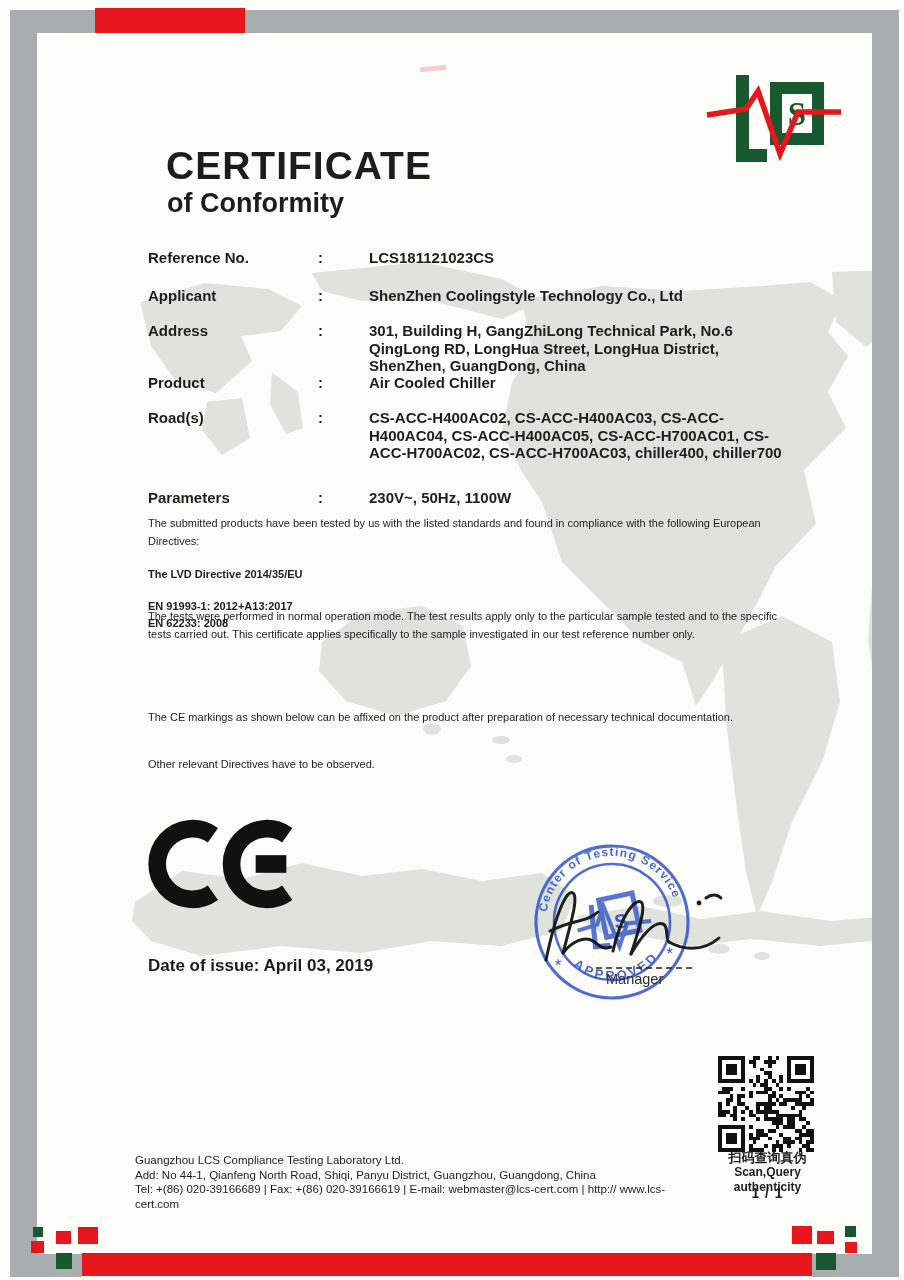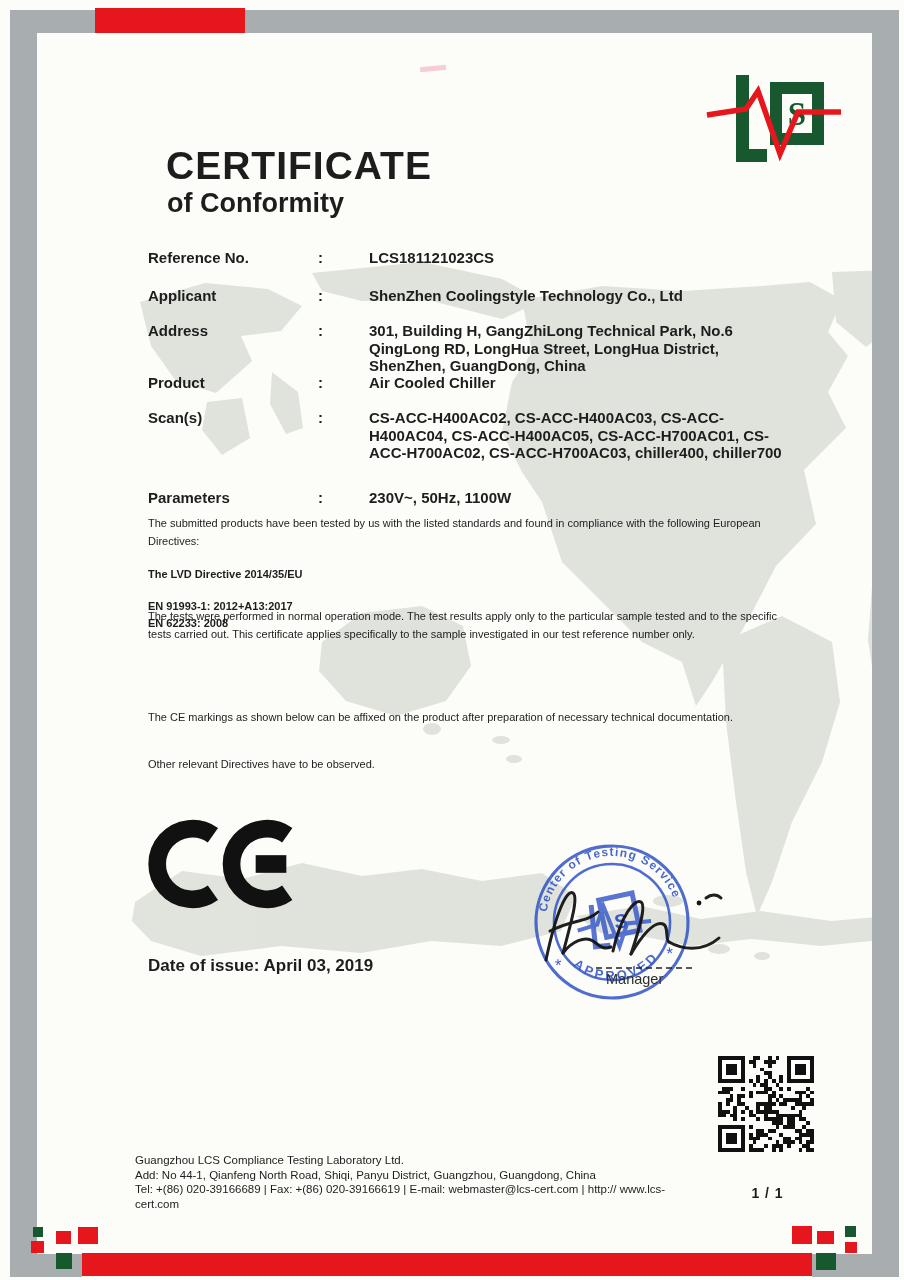--- a/index.html
+++ b/index.html
@@ -124,21 +124,21 @@
     <span>Address</span>
       <span class="sep">:</span>
       <span>301, Building H, GangZhiLong Technical Park, No.6 QingLong RD, LongHua Street, LongHua District, ShenZhen, GuangDong, China</span>
   </div>
   <div class="abs row" style="top:374px;">
     <span>Product</span>
       <span class="sep">:</span>
       <span>Air Cooled Chiller</span>
   </div>
   <div class="abs row" style="top:409px;">
-    <span>Scan(s)</span>
+    <span>Road(s)</span>
       <span class="sep">:</span>
       <span>CS-ACC-H400AC02, CS-ACC-H400AC03, CS-ACC-H400AC04, CS-ACC-H400AC05, CS-ACC-H700AC01, CS-ACC-H700AC02, CS-ACC-H700AC03, chiller400, chiller700</span>
   </div>
   <div class="abs row" style="top:489px;">
     <span>Parameters</span>
       <span class="sep">:</span>
       <span>230V~, 50Hz, 1100W</span>
   </div>
 
   <div class="abs para" style="top:515px;">The submitted products have been tested by us with the listed standards and found in compliance with the following European Directives:</div>
@@ -398,20 +398,24 @@
         <rect x="1" y="1" width="5" height="5" fill="#fff"></rect>
         <rect x="2" y="2" width="3" height="3" fill="#111"></rect>
         <rect x="18" y="0" width="7" height="7" fill="#111"></rect>
         <rect x="19" y="1" width="5" height="5" fill="#fff"></rect>
         <rect x="20" y="2" width="3" height="3" fill="#111"></rect>
         <rect x="0" y="18" width="7" height="7" fill="#111"></rect>
         <rect x="1" y="19" width="5" height="5" fill="#fff"></rect>
         <rect x="2" y="20" width="3" height="3" fill="#111"></rect>
       </svg>
   </div>
+  <div class="abs qrcap">
+    <div class="cn">扫码查询真伪</div>
+    <div class="en">Scan,Query authenticity</div>
+  </div>
   <div class="abs pageno">1 / 1</div>
 
   <div class="abs footer">
     <div>Guangzhou LCS Compliance Testing Laboratory Ltd.</div>
     <div>Add: No 44-1, Qianfeng North Road, Shiqi, Panyu District, Guangzhou, Guangdong, China</div>
     <div>Tel: +(86) 020-39166689  |  Fax: +(86) 020-39166619  |  E-mail: webmaster@lcs-cert.com  |  http:// www.lcs-cert.com</div>
   </div>
 
 </div>
 

